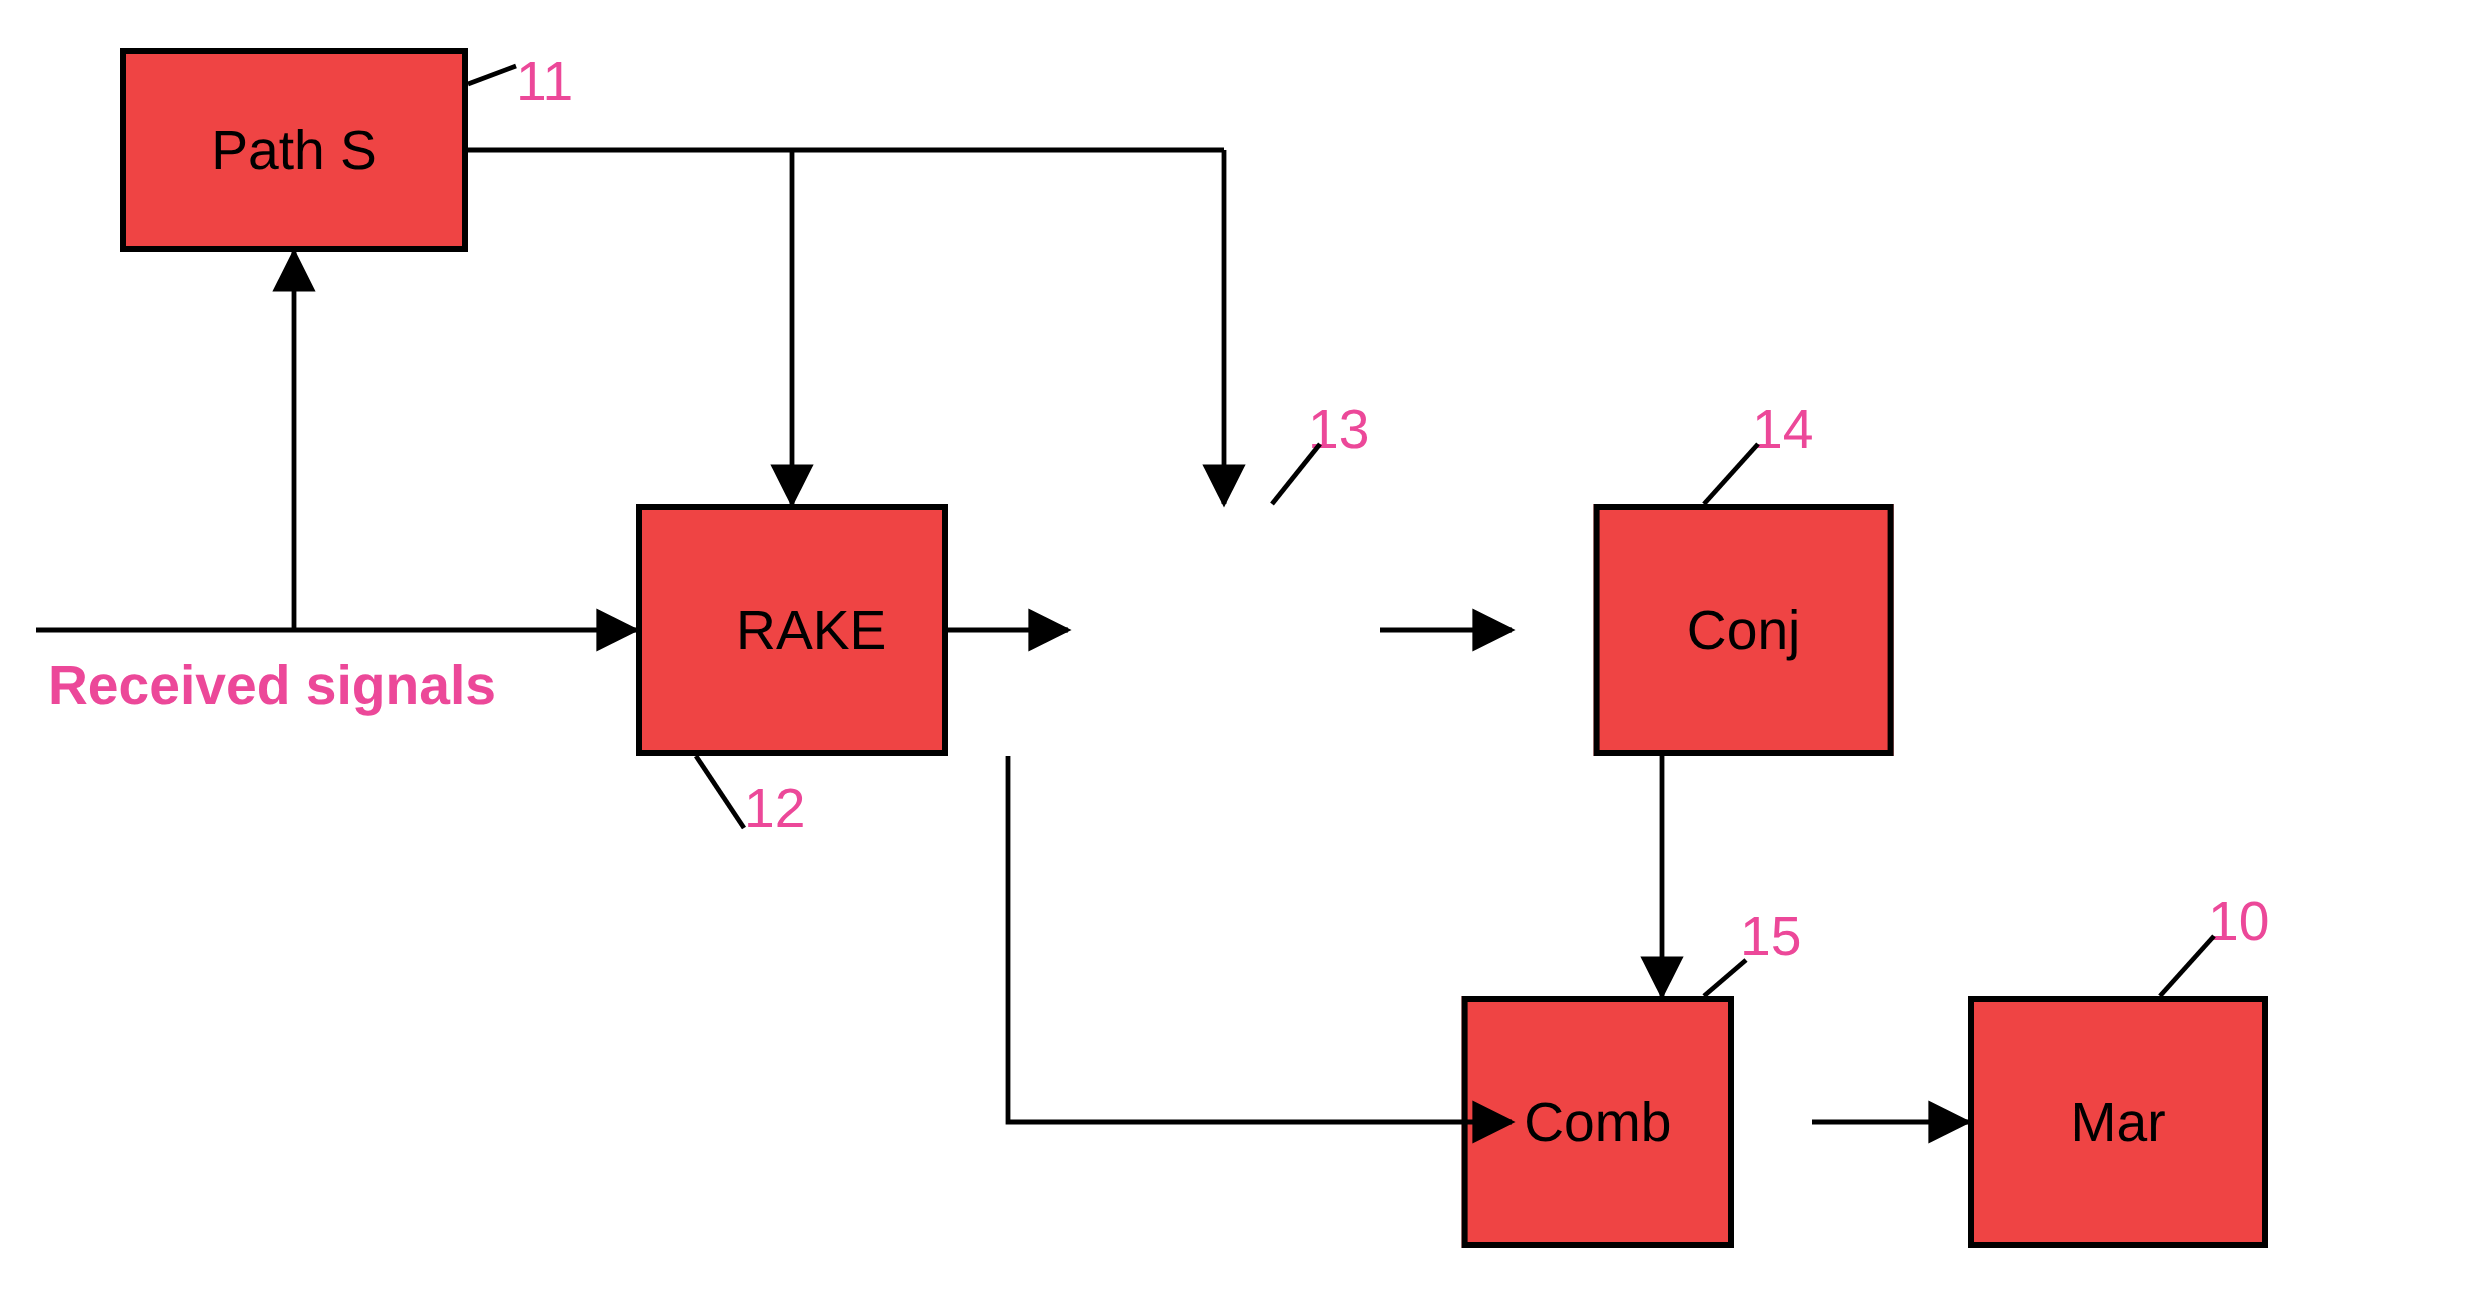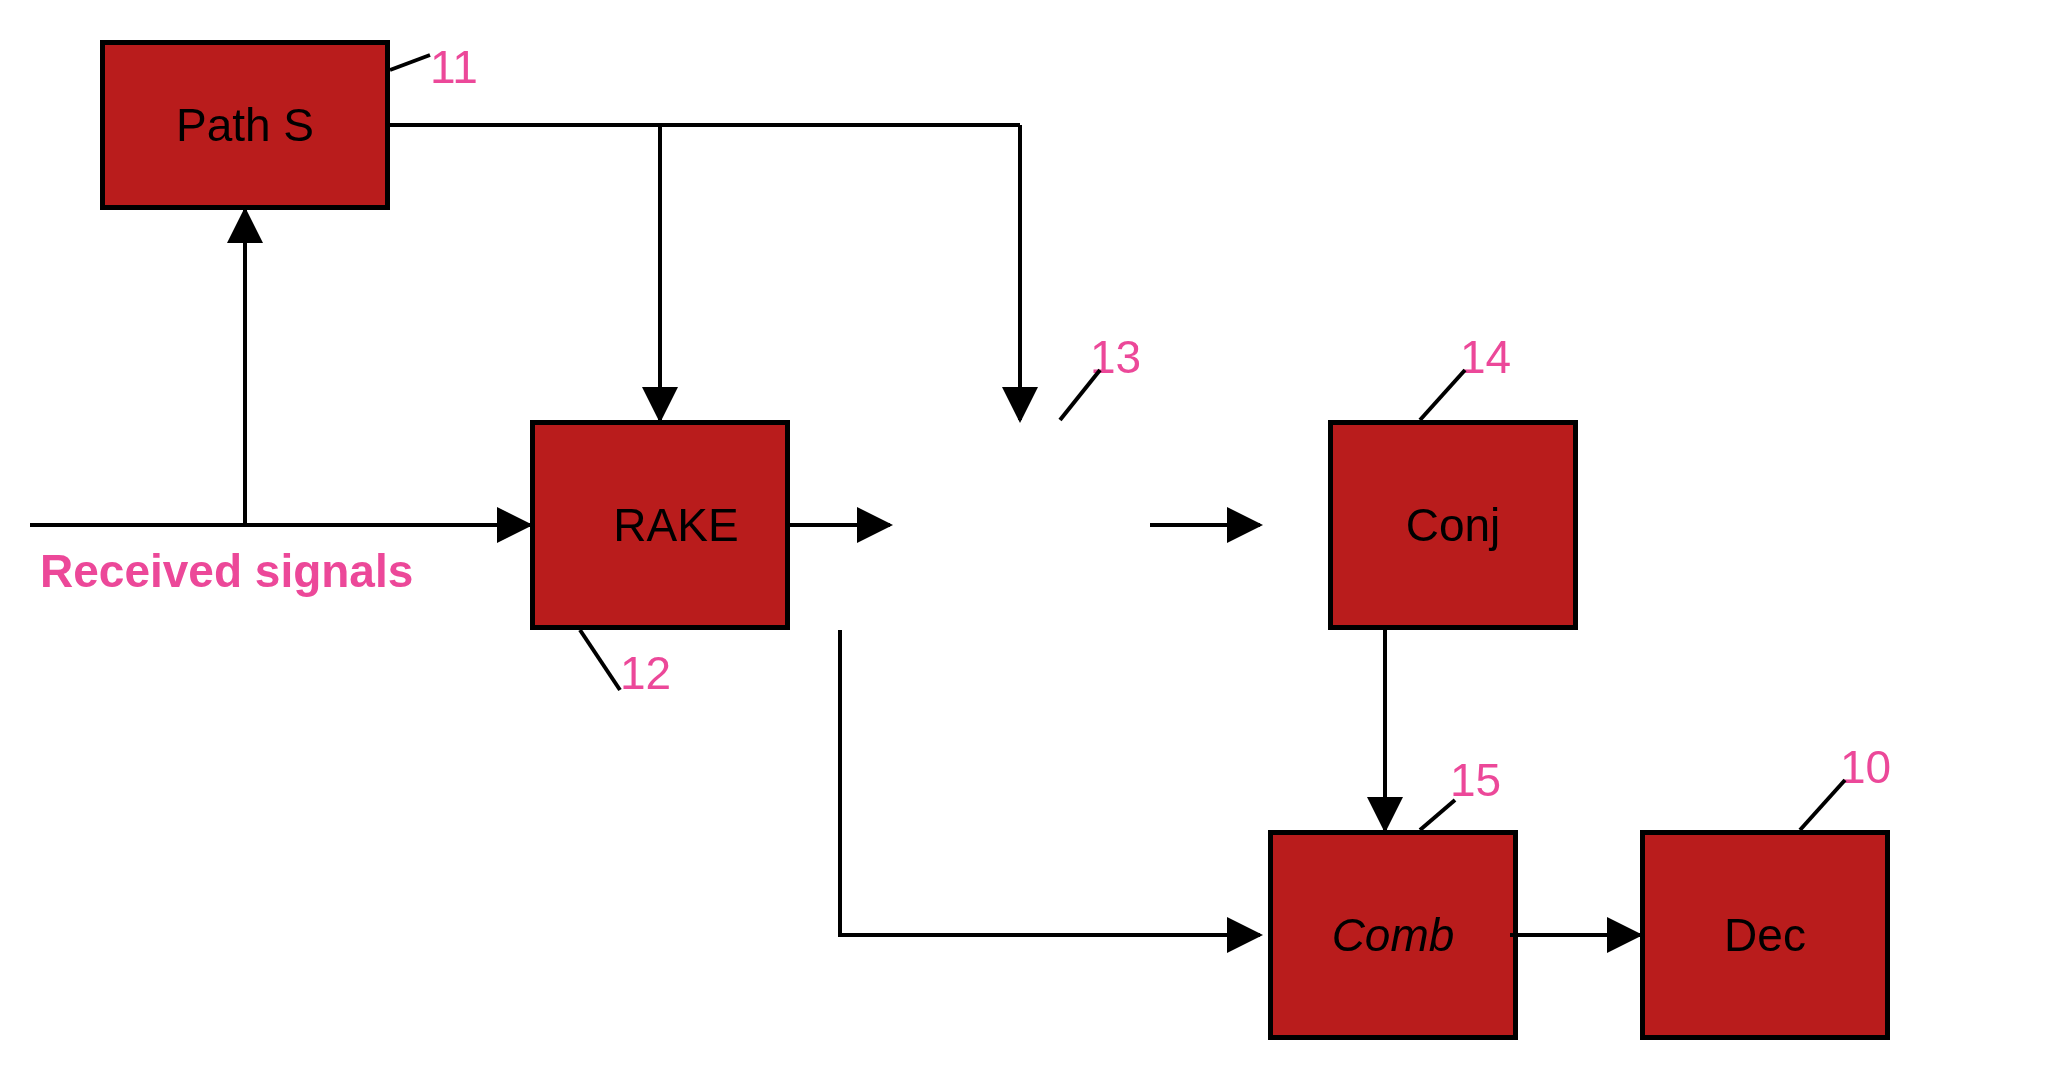--- a/index.html
+++ b/index.html
@@ -11,21 +11,21 @@
     font-family: Arial, Helvetica, sans-serif;
   }
   .stage {
     position: relative;
     width: 2066px;
     height: 1078px;
   }
   .block {
     position: absolute;
     border: 5px solid #000;
-    background: #b91c1c;
+    background: #ef4444;
     display: flex;
     align-items: center;
     justify-content: center;
     font-size: 46px;
     box-sizing: border-box;
   }
   .label {
     position: absolute;
     font-size: 46px;
     color: #ec4899;
@@ -56,26 +56,26 @@
 
   <div class="block" style="left:530px; top:420px; width:260px; height:210px;padding-left:32px;">
     <span>RAKE</span>
   </div>
 
 
   <div class="block" style="left:1328px; top:420px; width:250px; height:210px;">
     <span>Conj</span>
   </div>
 
-  <div class="block" style="left:1268px; top:830px; width:250px; height:210px;font-style:italic;">
+  <div class="block" style="left:1218px; top:830px; width:227px; height:210px;">
     <span>Comb</span>
   </div>
 
   <div class="block" style="left:1640px; top:830px; width:250px; height:210px;">
-    <span>Dec</span>
+    <span>Mar</span>
   </div>
 
   <div class="label" style="left:40px; top:544px;font-weight:bold;">Received signals</div>
 
   <div class="label" style="left:430px; top:40px;">11</div>
   <div class="label" style="left:620px; top:646px;">12</div>
   <div class="label" style="left:1090px; top:330px;">13</div>
   <div class="label" style="left:1460px; top:330px;">14</div>
   <div class="label" style="left:1450px; top:742px;margin-top:11px;">15</div>
   <div class="label" style="left:1840px; top:740px;">10</div>

